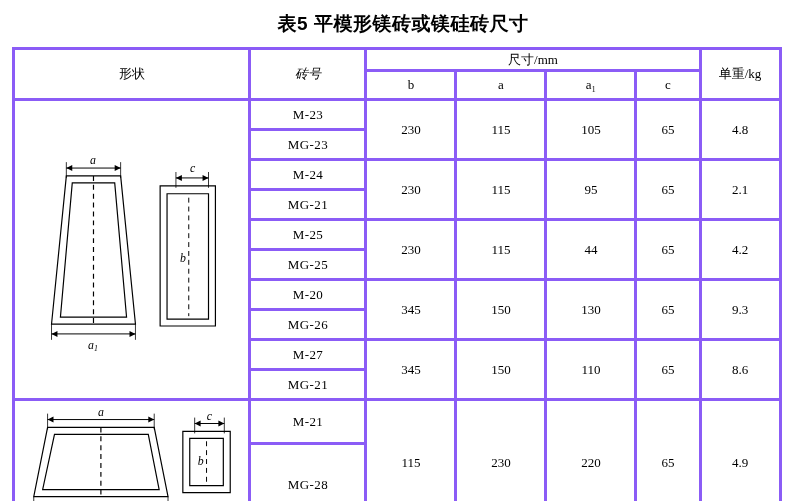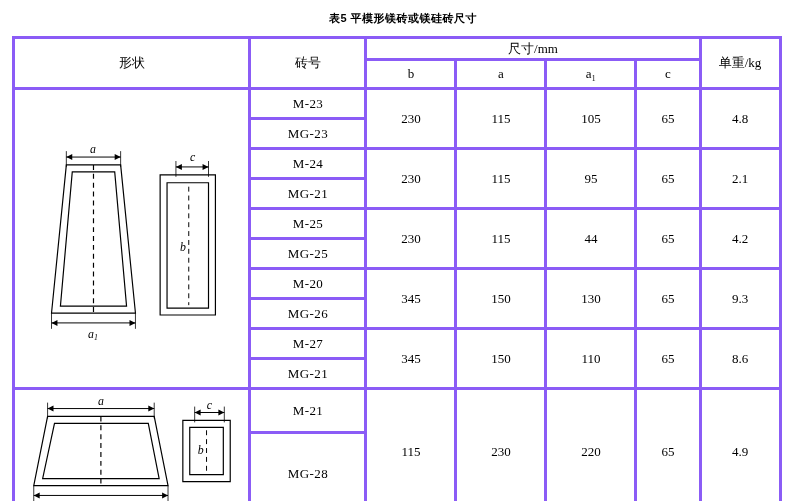--- a/index.html
+++ b/index.html
@@ -18,42 +18,42 @@
   .page {
     width: 794px;
     height: 501px;
     position: relative;
     box-sizing: border-box;
   }
   .title {
     text-align: center;
     font-family: "Liberation Sans", "DejaVu Sans", sans-serif;
     font-weight: bold;
-    font-size: 11px;
+    font-size: 19px;
     letter-spacing: 0.5px;
     padding-top: 11px;
     padding-bottom: 10px;
     margin-left: 12px;
   }
   table.main {
     border-collapse: collapse;
     width: 766px;
     margin: 0 auto;
     table-layout: fixed;
   }
   table.main td, table.main th {
     border: 3px solid #8b5cf6;
     text-align: center;
     vertical-align: middle;
     font-size: 13px;
     font-family: "Liberation Serif", "DejaVu Serif", serif;
     padding: 0;
   }
   .hdr-shape { height: 34px; font-size: 14px; }
-  .hdr-brick { height: 34px; font-size: 14px; }
+  .hdr-brick { height: 34px; font-size: 14px; font-style: italic; }
   .hdr-dim { height: 19px; font-size: 13px; }
   .hdr-sub { height: 26px; font-size: 12px; }
   .hdr-weight { font-size: 14px; }
   .cell-code { height: 27px; font-size: 12.5px; letter-spacing: 0.4px; }
   .cell-num { font-size: 12.5px; }
   .shape-cell { padding: 0; }
   .diag-wrap {
     width: 100%;
     display: block;
   }

